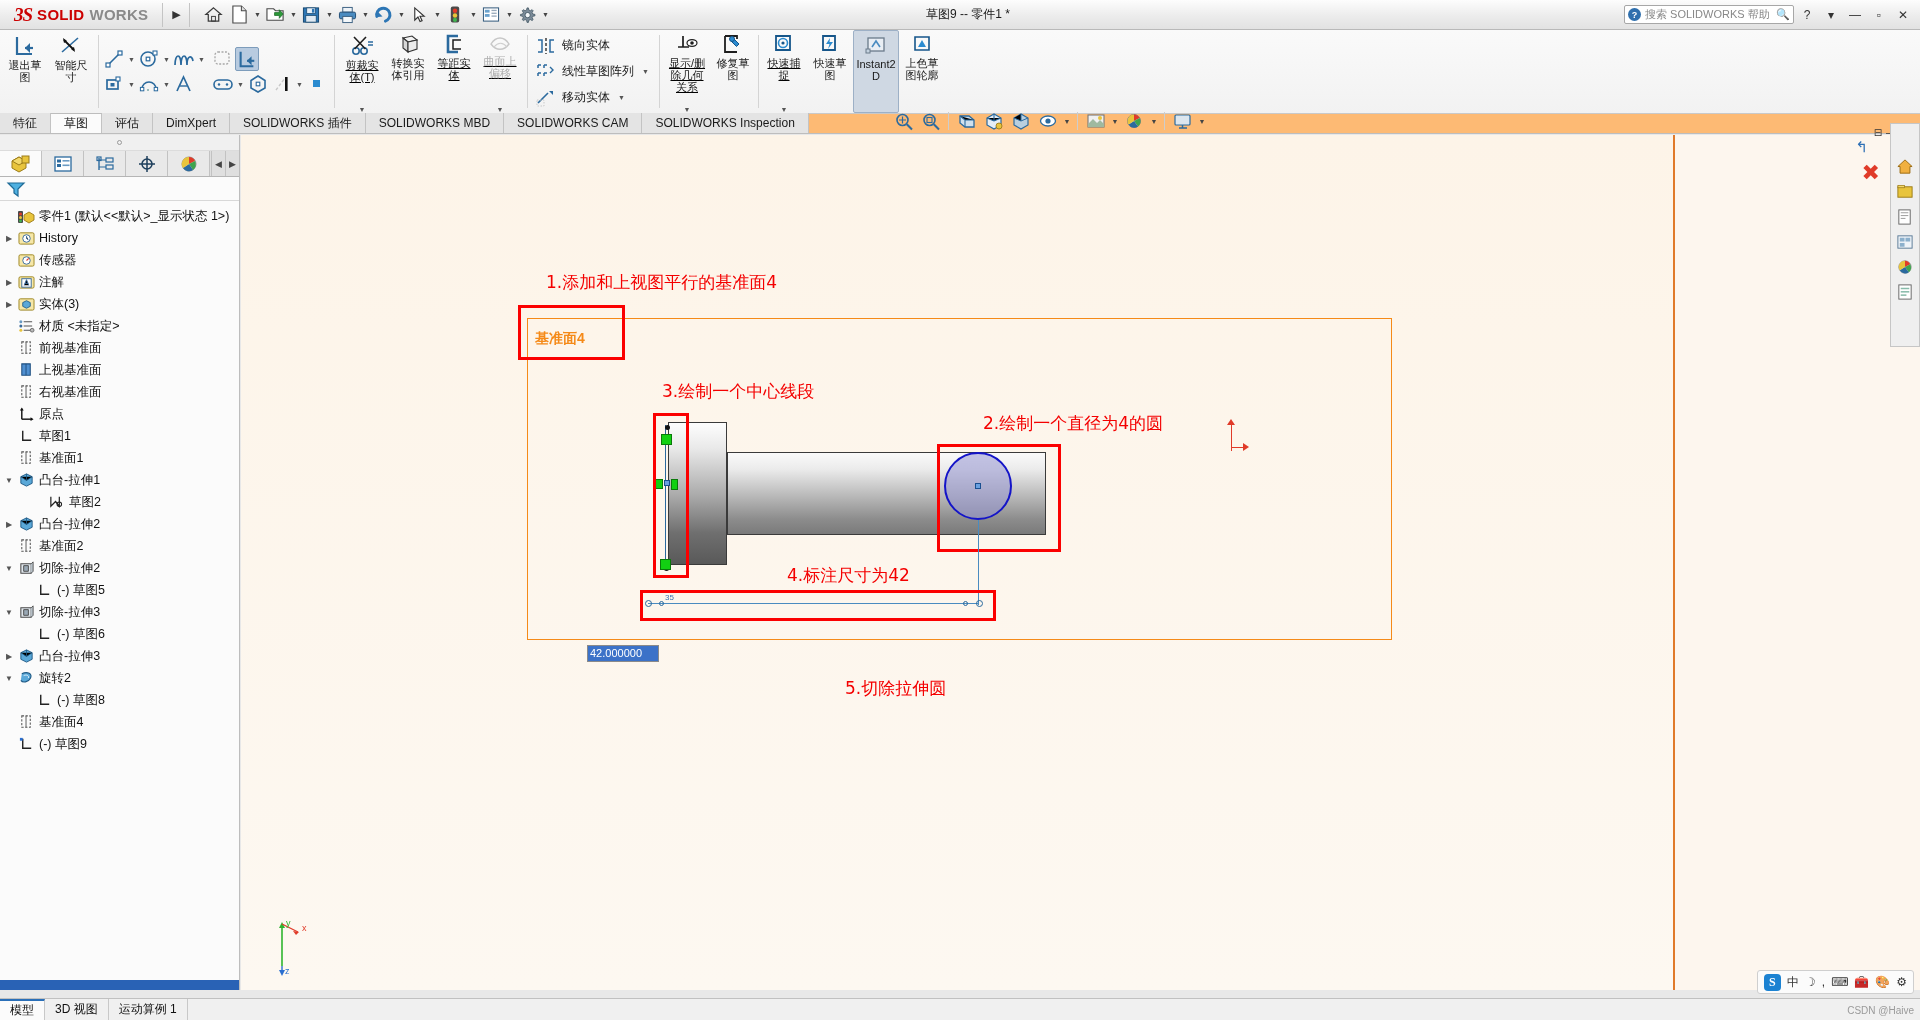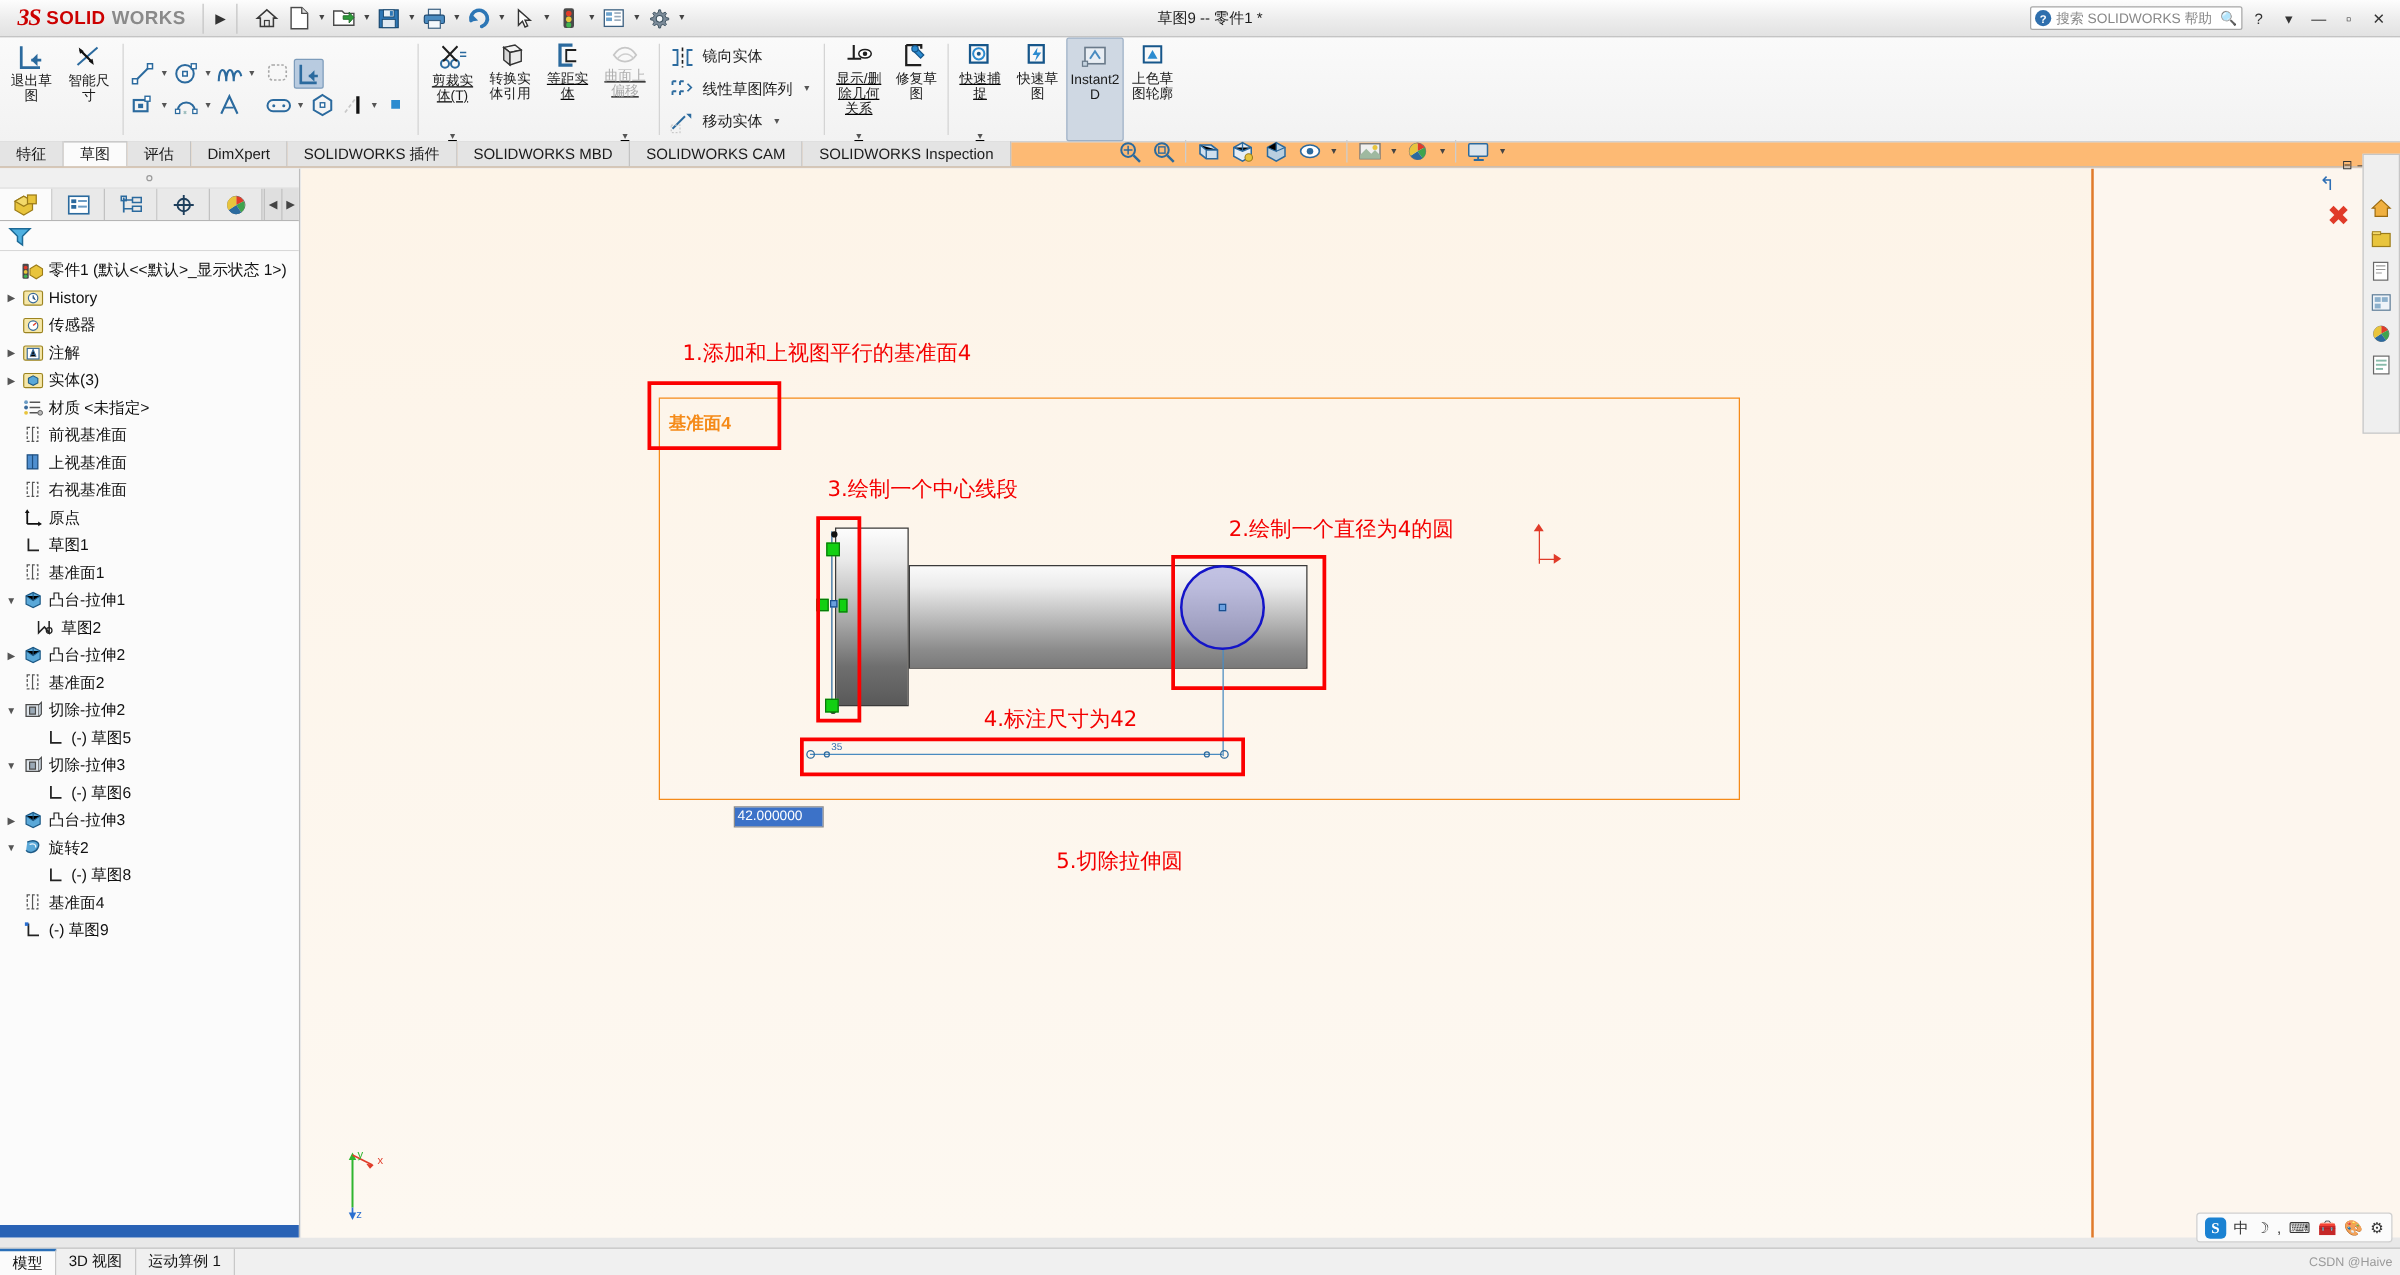--- a/index.html
+++ b/index.html
@@ -796,21 +796,21 @@
           <div class="trow" style="padding-left: 2px;">
             <span class="texp">▼</span>
             <span class="tico">
               <svg width="17" height="16" viewBox="0 0 18 17">
                 <path d="M3 5 L9 2 L15 5 V12 L9 15 L3 12 Z" fill="#5aa8d8" stroke="#1e5a86" stroke-width="1"></path>
                 <path d="M9 2 V9 M3 5 L9 9 L15 5" stroke="#1e5a86" stroke-width="0.9"></path>
               </svg>
             </span>
             <span class="tlbl">凸台-拉伸1</span>
           </div>
-          <div class="trow" style="padding-left: 12px;">
+          <div class="trow" style="padding-left: 32px;">
             <span class="texp"></span>
             <span class="tico">
               <svg width="17" height="16" viewBox="0 0 18 17">
                 <path d="M3 3 V13 L8 8 L12 13 V3" fill="none" stroke="#222" stroke-width="1.3"></path>
                 <circle cx="12" cy="11" r="2.4" fill="none" stroke="#222" stroke-width="1.1"></circle>
               </svg>
             </span>
             <span class="tlbl">草图2</span>
           </div>
           <div class="trow" style="padding-left: 2px;">

